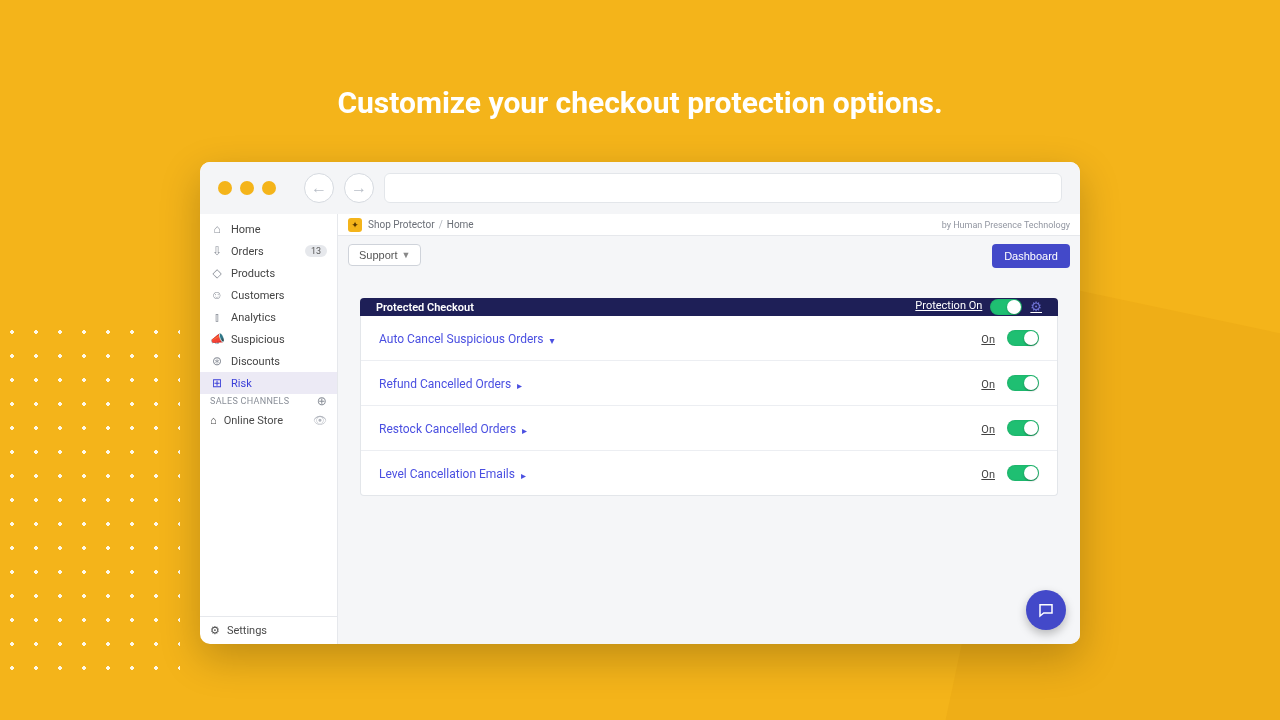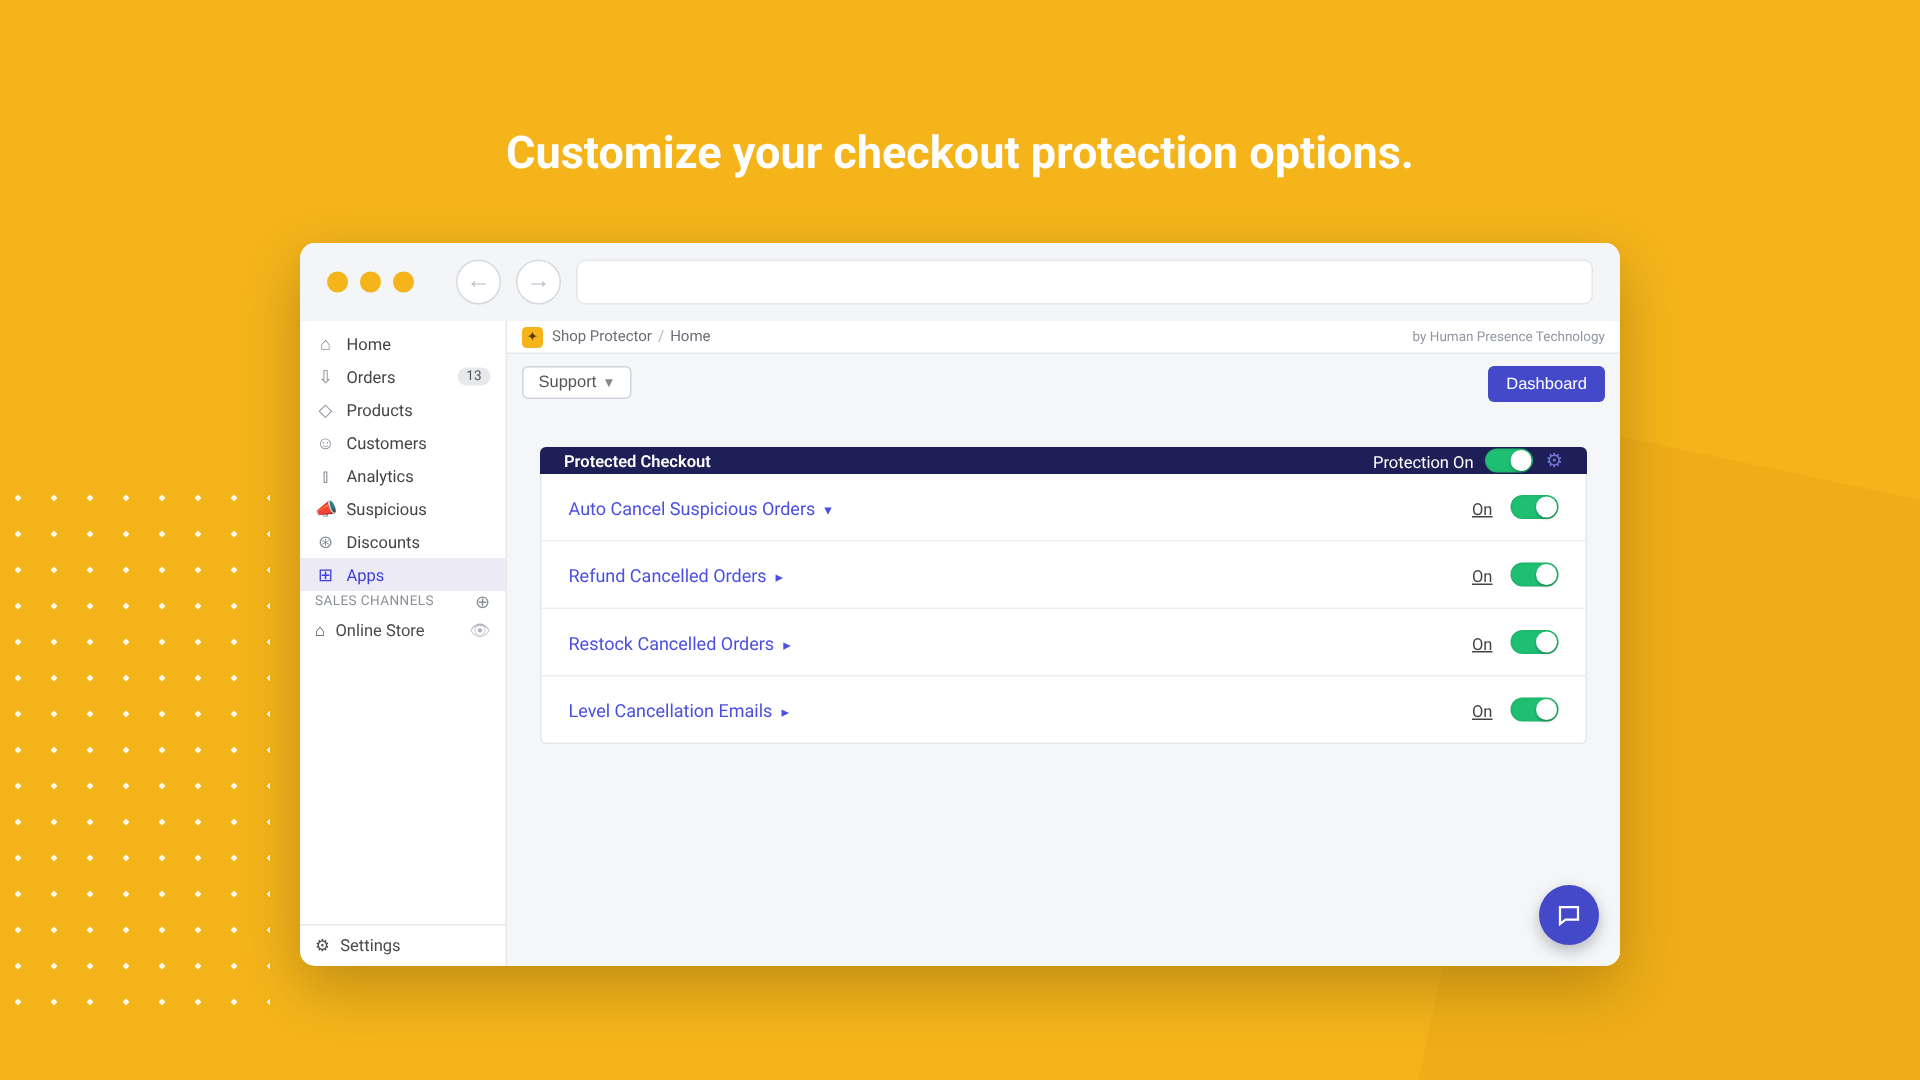--- a/index.html
+++ b/index.html
@@ -119,21 +119,21 @@
   }
 
   .content { padding: 0 22px 16px; }
 
   .card-header {
     background: #1e1f57; border-radius: 4px 4px 0 0;
     color: #fff; font-size: 11px; font-weight: 600;
     display: flex; align-items: center;
     padding: 1px 16px; gap: 10px; margin-top: 22px;
   }
-  .card-header .right { margin-left: auto; display: flex; align-items: flex-end; gap: 8px; font-weight: 400; }
+  .card-header .right { margin-left: auto; display: flex; align-items: flex-start; gap: 8px; font-weight: 400; text-decoration: underline; }
   .gear { color: #6f73d6; font-size: 13px; }
 
   .card-body {
     background: #fff; border: 1px solid #e3e6ea;
     border-top: none; border-radius: 0 0 4px 4px;
   }
   .rule {
     padding: 14px 18px;
     border-bottom: 1px solid #eceef2;
   }
@@ -236,21 +236,21 @@
         <div class="nav-item">
           <span class="ico">📣</span>
           <span class="lbl">Suspicious</span>
         </div>
         <div class="nav-item">
           <span class="ico">⊛</span>
           <span class="lbl">Discounts</span>
         </div>
         <div class="nav-item active">
           <span class="ico">⊞</span>
-          <span class="lbl">Apps</span>
+          <span class="lbl">Risk</span>
         </div>
       </div>
 
       <div class="section-h">
         <span>SALES CHANNELS</span>
         <span class="plus">⊕</span>
       </div>
       <div class="channel">
         <span class="ico">⌂</span>
         <span class="lbl" style="flex:1;font-size:11px">Online Store</span>

